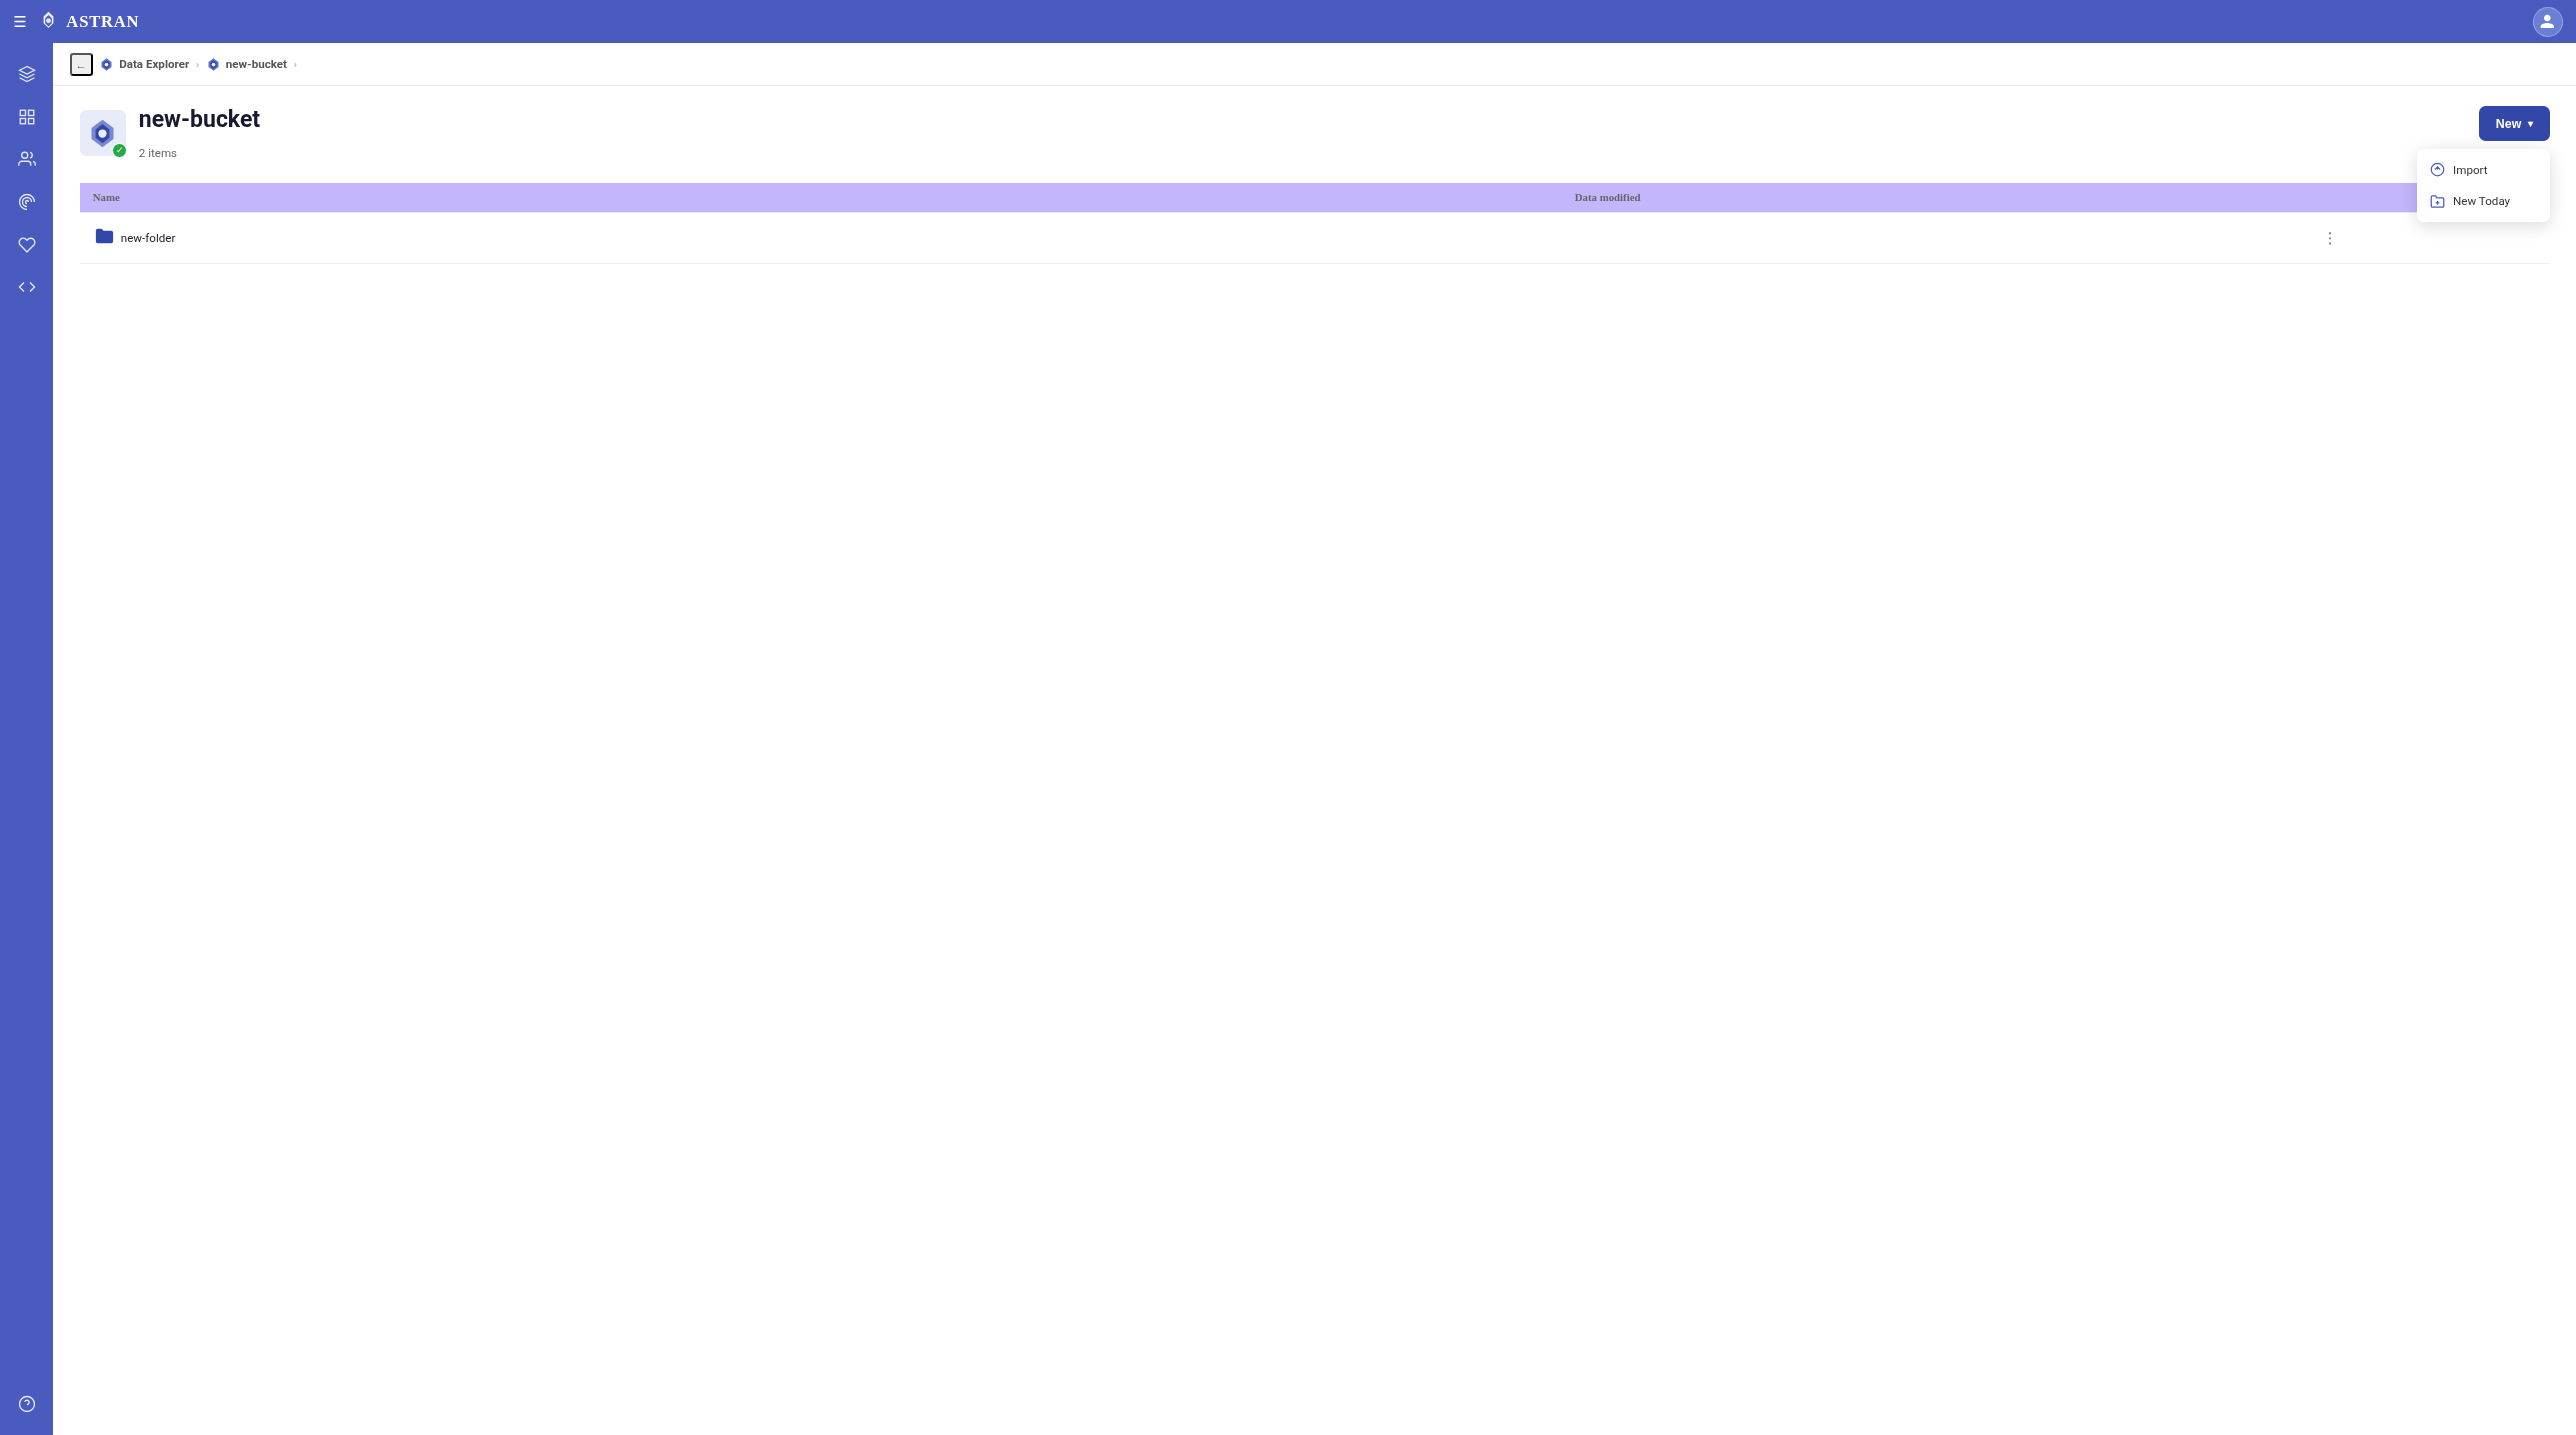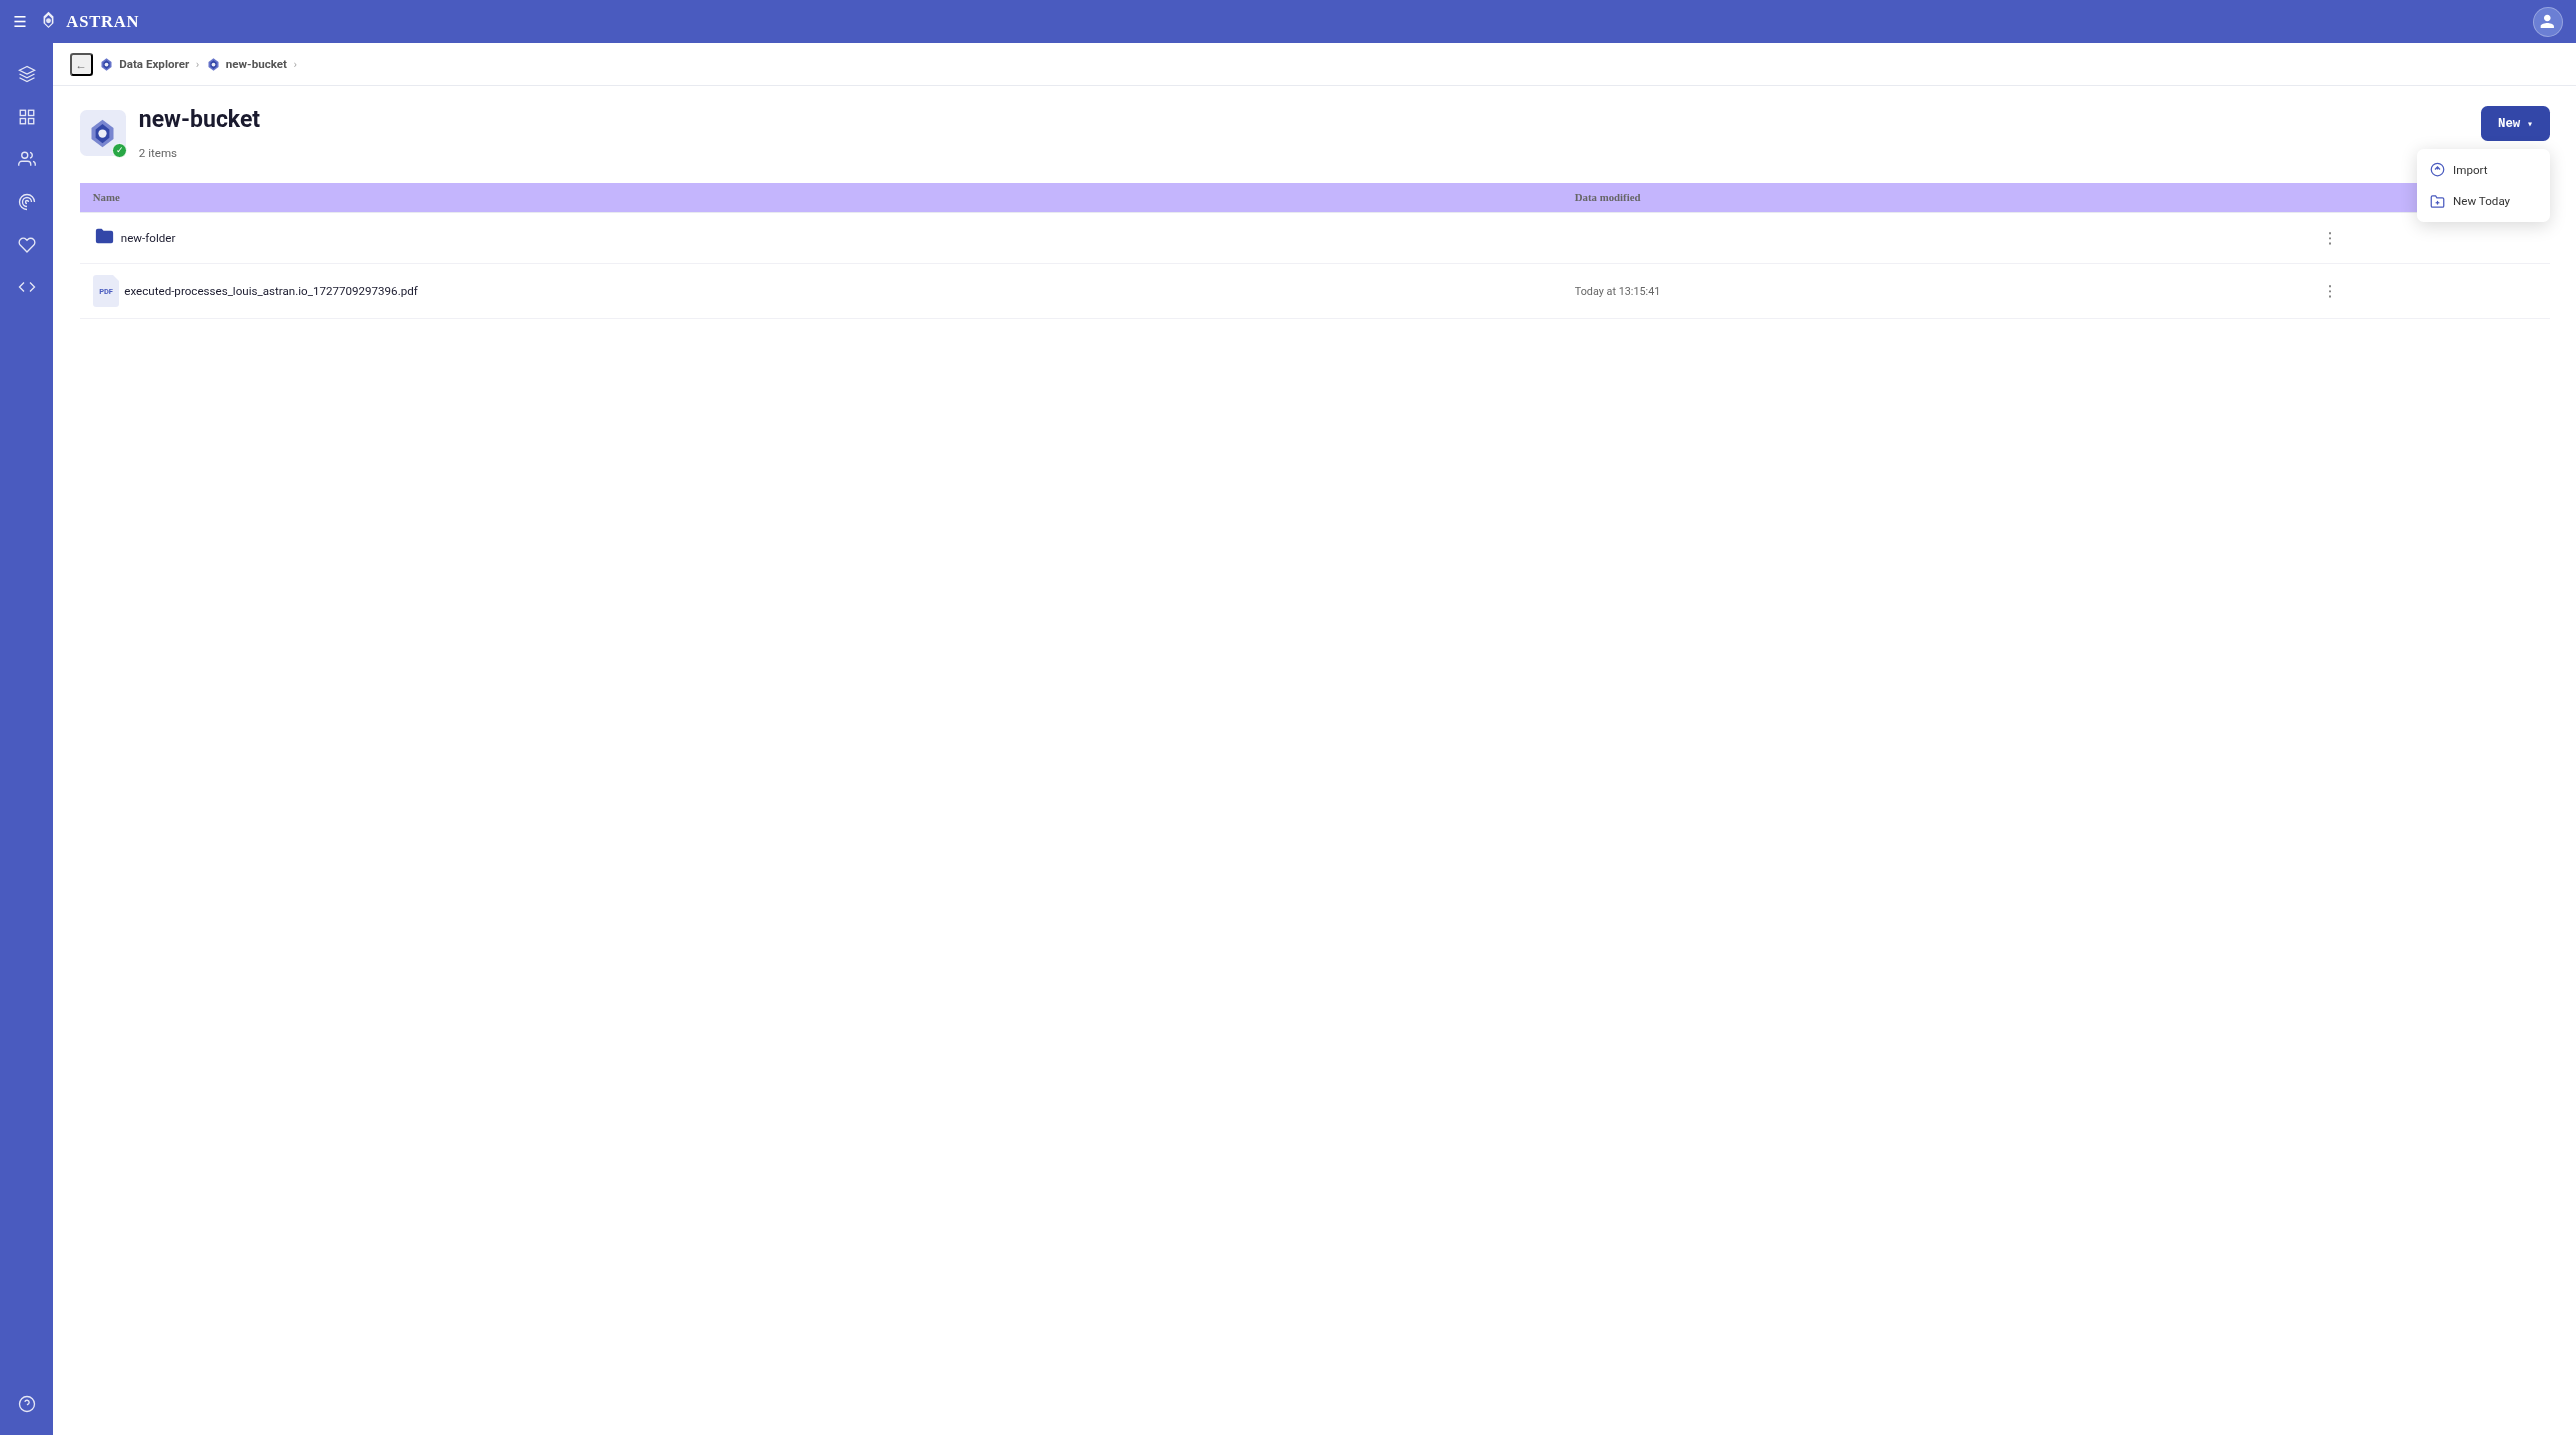--- a/index.html
+++ b/index.html
@@ -89,21 +89,21 @@
       border: 1.7px solid white;
     }
     .page-title-section h1 { font-size: 23px; font-weight: 700; color: #1a1a2e; }
     .page-subtitle { font-size: 11.6px; color: #666; margin-top: 13px; }
 
     
     .new-button {
       background: #3347a8; color: white; border: none;
       border-radius: 6.6px; padding: 8.3px 16.6px; font-size: 12.4px;
       font-weight: 600; cursor: pointer; display: flex; align-items: center;
-      gap: 6.6px; height: 35px; font-family: Liberation Mono, monospace;
+      gap: 6.6px; height: 35px;
     }
     .chevron-down { font-size: 10px; }
 
     
     .file-table { width: 100%; border-collapse: collapse; }
     .file-table th {
       text-align: left; padding: 8.3px 13.3px; font-size: 10.8px;
       font-weight: 600; color: #666; border-bottom: 0.8px solid #e8eaf0;
       background: #c4b5fd;
       font-family: Liberation Serif, serif;
@@ -321,33 +321,19 @@
                 </span>
                 <span class="file-name">new-folder</span>
               </div>
             </td>
             <td class="file-modified"></td>
             <td style="text-align:right;">
               <button class="more-btn">⋮</button>
             </td>
           </tr>
 
-          <tr>
-            <td>
-              <div class="file-row-name">
-                <div class="pdf-icon">
-                  <span>PDF</span>
-                </div>
-                <span class="file-name">executed-processes_louis_astran.io_1727709297396.pdf</span>
-              </div>
-            </td>
-            <td class="file-modified">Today at 13:15:41</td>
-            <td style="text-align:right;">
-              <button class="more-btn">⋮</button>
-            </td>
-          </tr>
         </tbody>
       </table>
 
     </div>
   </div>
 </div>
 
 
 </body></html>

